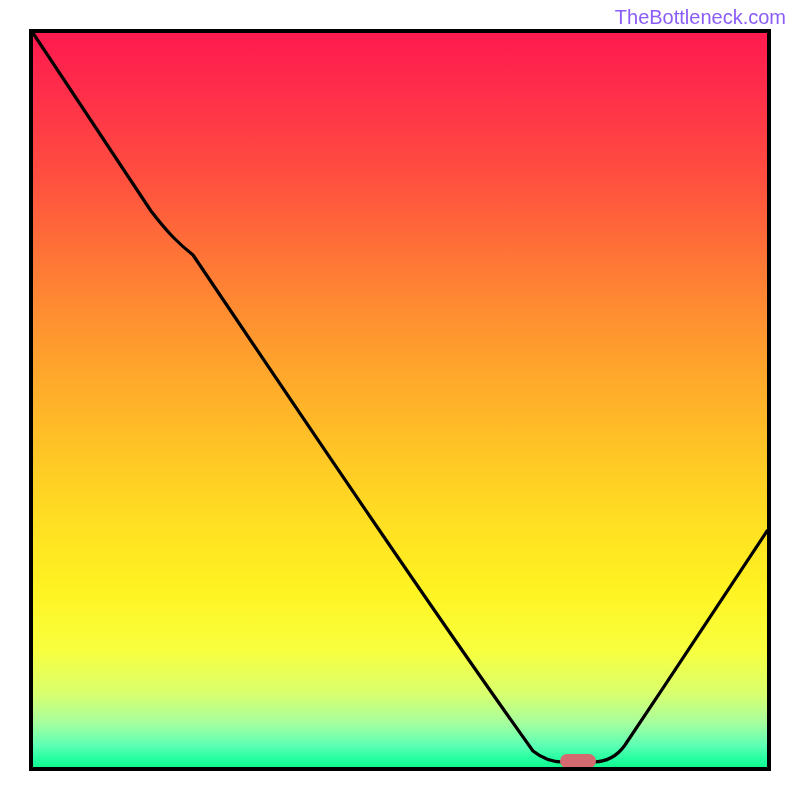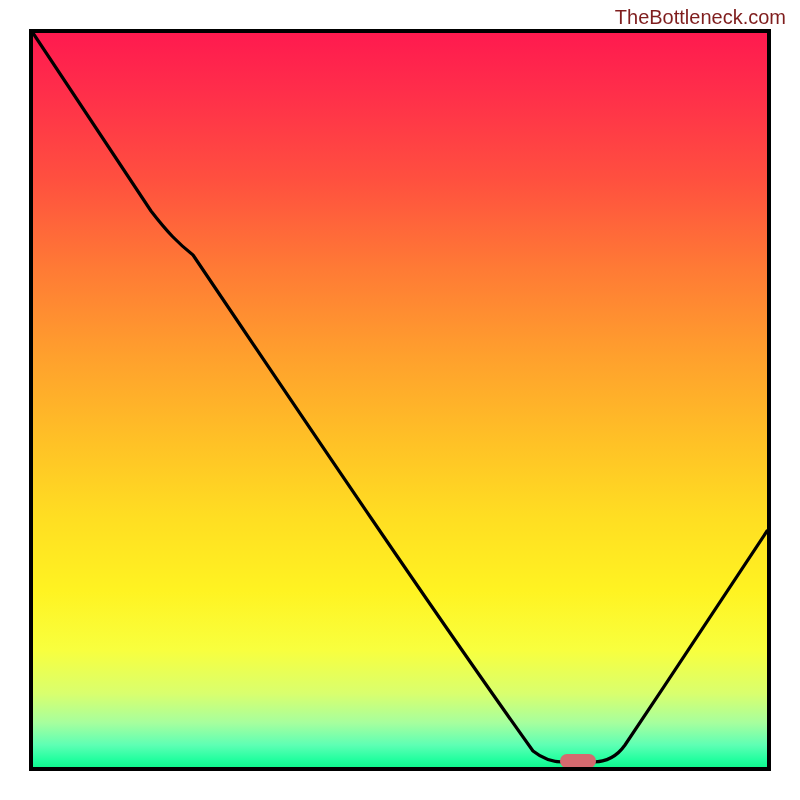--- a/index.html
+++ b/index.html
@@ -8,21 +8,21 @@
     width: 800px;
     height: 800px;
     background: #ffffff;
     position: relative;
     font-family: Arial, sans-serif;
   }
   .watermark {
     position: absolute;
     top: 6px;
     right: 14px;
-    color: #7f1d1d;
+    color: #8b5cf6;
     font-size: 20px;
     font-weight: normal;
     z-index: 10;
   }
   .plot-area {
     position: absolute;
     left: 29px;
     top: 29px;
     width: 742px;
     height: 742px;

